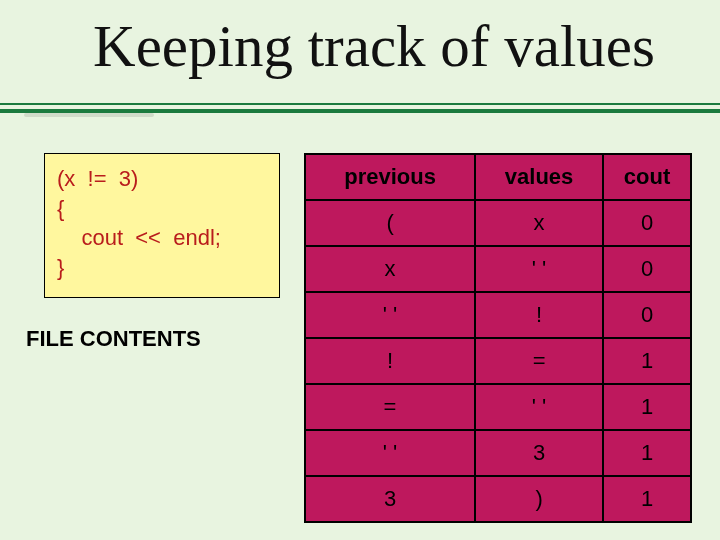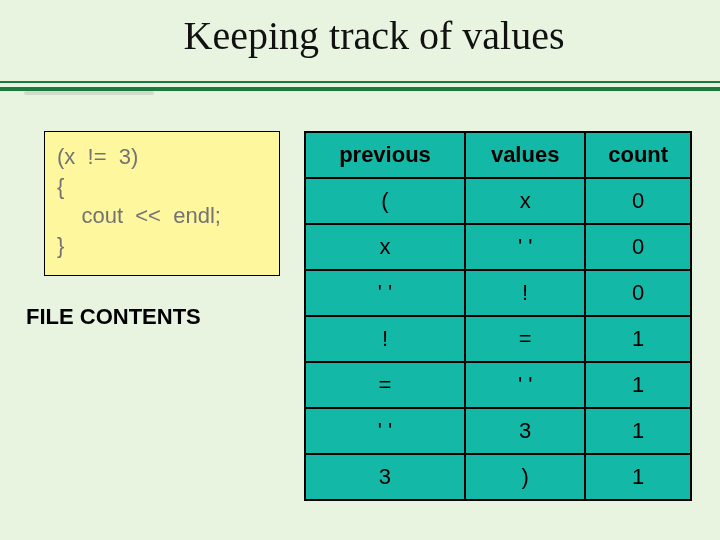--- a/index.html
+++ b/index.html
@@ -4,21 +4,21 @@
 <style>
   * { box-sizing: border-box; margin: 0; padding: 0; }
   html, body { width: 720px; height: 540px; overflow: hidden; }
   body {
     background: #e8f4e0;
     font-family: "Times New Roman", Times, serif;
     position: relative;
   }
   .title {
     text-align: center;
-    font-size: 40px;
+    font-size: 59px;
     font-weight: 400;
     color: #111;
     padding-top: 12px;
     padding-bottom: 8px;
     margin-left: 28px;
   }
   .rule-area {
     position: relative;
     height: 34px;
     margin-bottom: 30px;
@@ -50,21 +50,21 @@
     gap: 24px;
   }
   .left-col { width: 236px; flex-shrink: 0; }
   .code-box {
     background: #fff79e;
     border: 1.5px solid #000;
     padding: 10px 12px 14px 12px;
     font-family: Arial, Helvetica, sans-serif;
     font-size: 22px;
     line-height: 1.35;
-    color: #737373;
+    color: #b91c1c;
     white-space: pre;
   }
   .file-label {
     font-family: Arial, Helvetica, sans-serif;
     font-weight: 700;
     font-size: 22px;
     margin-top: 28px;
     margin-left: -18px;
     color: #000000;
   }
@@ -74,21 +74,21 @@
     border-collapse: collapse;
     font-family: Arial, Helvetica, sans-serif;
     font-size: 22px;
     color: #000;
   }
   table.trace th, table.trace td {
     border: 2.5px solid #000;
     text-align: center;
     height: 46px;
     vertical-align: middle;
-    background: #14b8a6;
+    background: #be185d;
   }
   table.trace th { font-weight: 700; }
 </style>
 </head>
 <body>
 
 <div class="title">Keeping track of values</div>
 
 <div class="rule-area">
   <div class="rule-top"></div>
@@ -104,21 +104,21 @@
 <span>}</span></div>
     <div class="file-label">FILE CONTENTS</div>
   </div>
 
   <div class="right-col">
     <table class="trace">
       <thead>
         <tr>
           <th>previous</th>
           <th>values</th>
-          <th>count</th>
+          <th>cout</th>
         </tr>
       </thead>
       <tbody>
         <tr>
           <td>(</td>
           <td>x</td>
           <td>0</td>
         </tr>
         <tr>
           <td>x</td>

